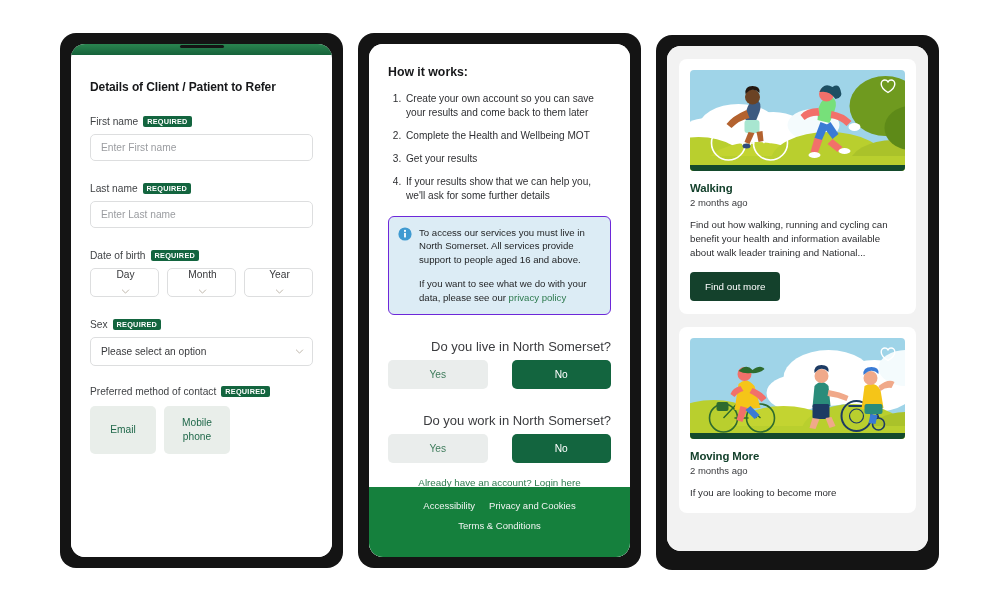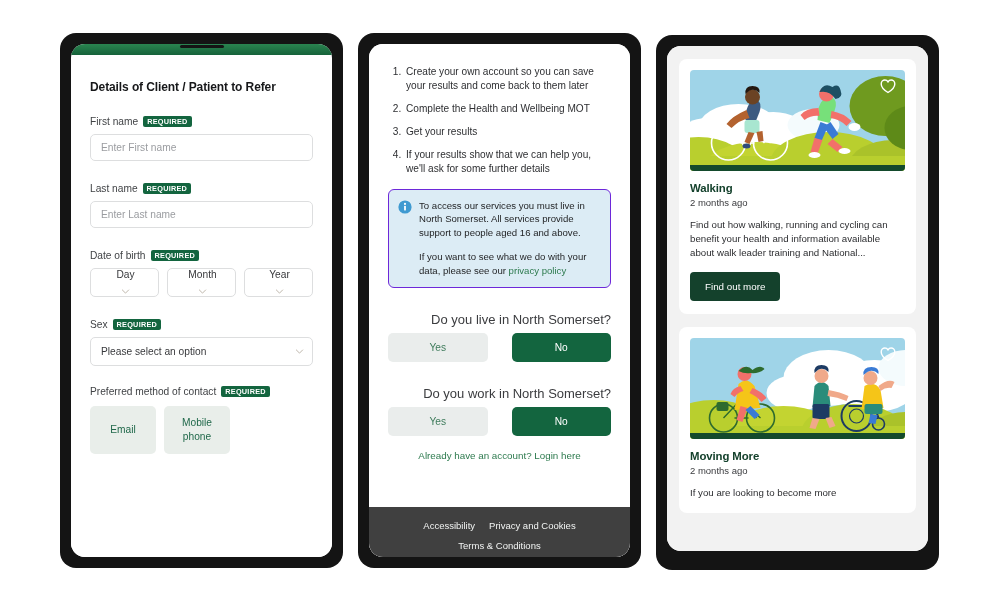--- a/index.html
+++ b/index.html
@@ -246,22 +246,22 @@
     margin-top: 14px;
     margin-bottom: 13px;
     cursor: pointer;
   }
 
   .p2-footer {
     position: absolute;
     left: 0;
     right: 0;
     bottom: 0;
-    background: #404040;
-    padding: 13px 12px 4px 12px;
+    background: #15803d;
+    padding: 13px 12px 24px 12px;
     box-sizing: border-box;
     text-align: center;
   }
   .foot-row1 {
     display: flex;
     justify-content: center;
     gap: 14px;
   }
   .foot-link {
     color: #f2f4f3;
@@ -423,20 +423,21 @@
         </div>
 
       </div>
     </div>
   </div>
 
   <div class="phone" id="phone-2">
     <div class="screen tall">
       <div class="p2-body">
 
+        <div class="p2-title">How it works:</div>
 
         <ol class="howlist">
           <li>Create your own account so you can save your results and come back to them later</li>
           <li>Complete the Health and Wellbeing MOT</li>
           <li>Get your results</li>
           <li>If your results show that we can help you, we'll ask for some further details</li>
         </ol>
 
         <div class="info-box">
           <span class="info-icon">

